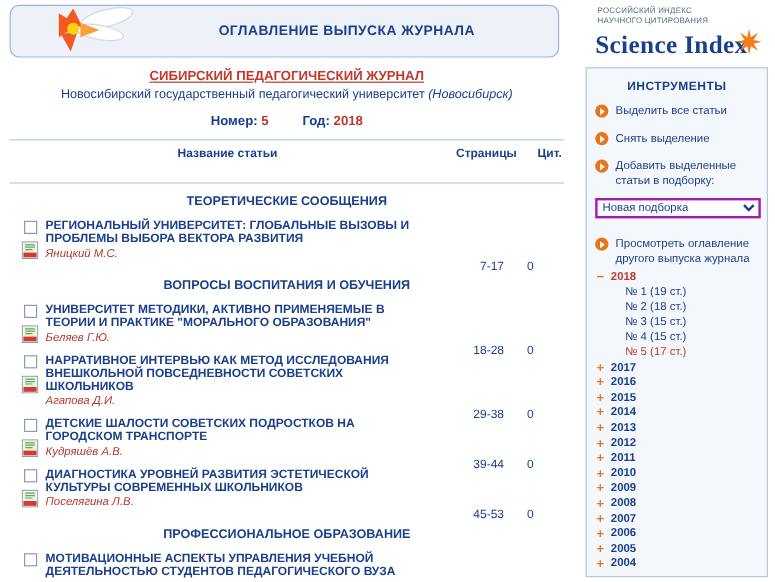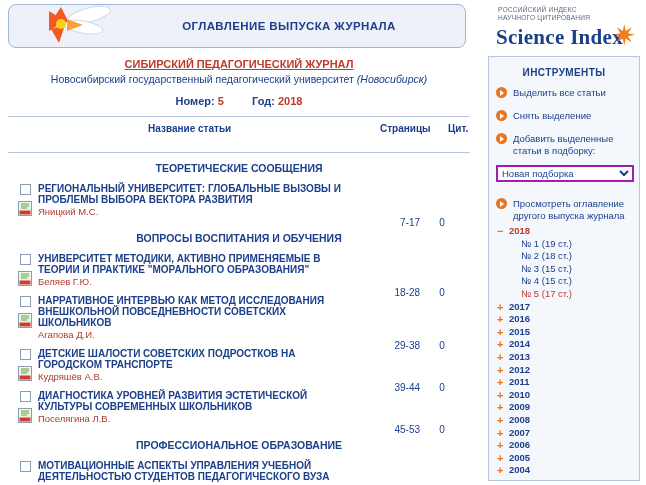--- a/index.html
+++ b/index.html
@@ -156,20 +156,21 @@
   }
   .art-title {
     color: #1b3f8b;
     font-weight: bold;
     font-size: 10px;
     line-height: 11px;
     cursor: pointer;
   }
   .art-auth {
     color: #b03a2e;
+    font-style: italic;
     font-size: 9.5px;
     margin-top: 1px;
   }
   .row .pages {
     position: absolute;
     left: 372px;
     width: 40px;
     text-align: right;
     color: #1b3f8b;
     font-size: 10px;

